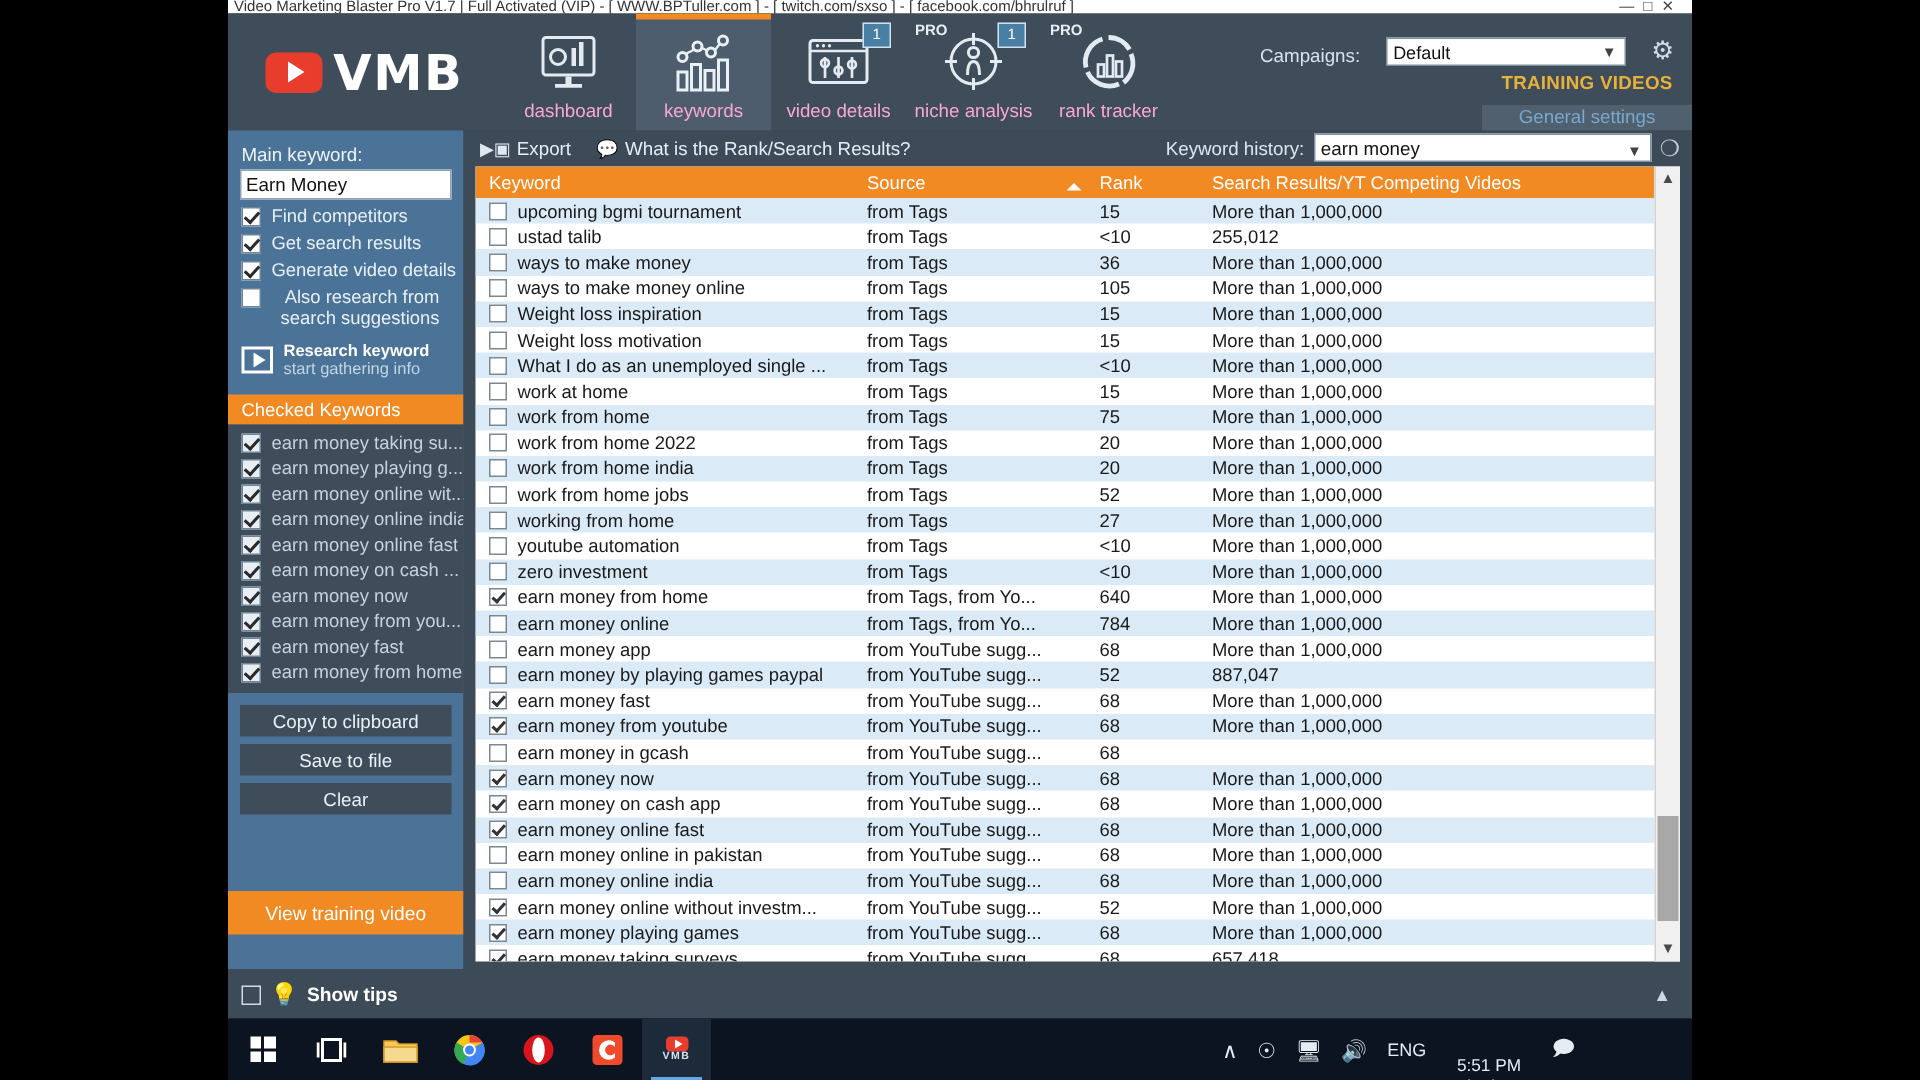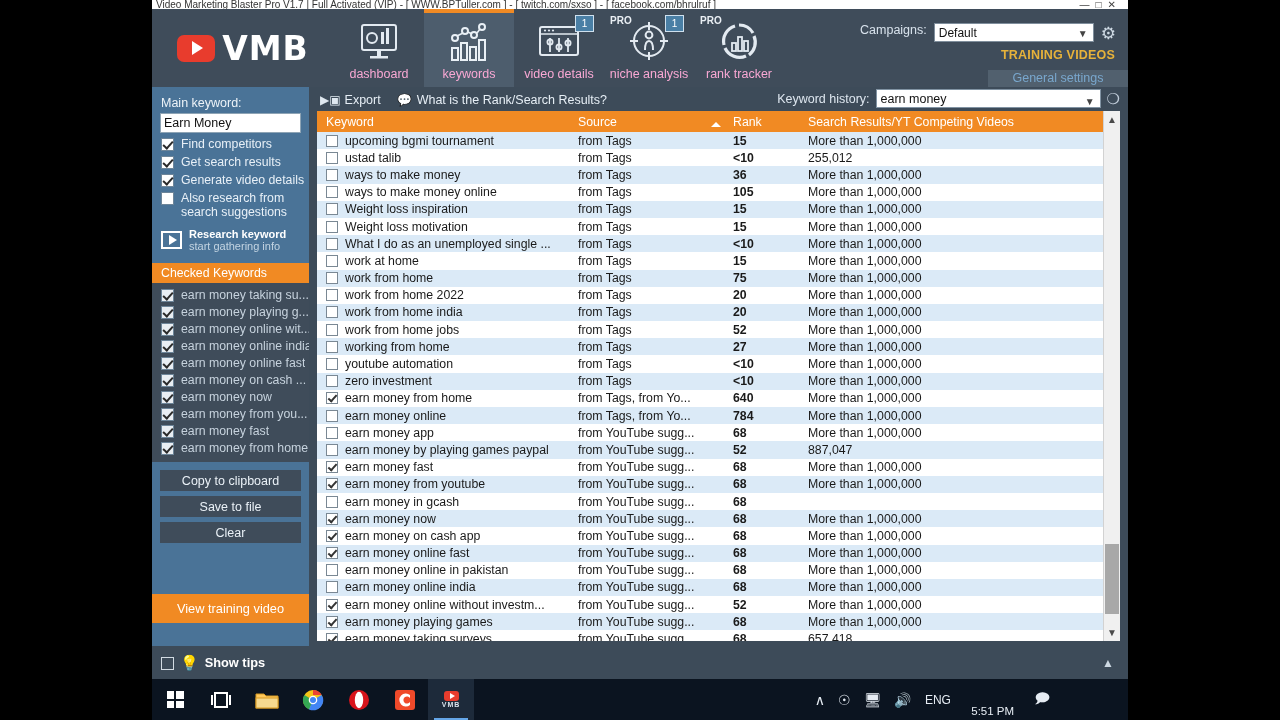--- a/index.html
+++ b/index.html
@@ -58,21 +58,21 @@
     position:absolute; left:6px; top:6px; color:#e9eef3; font-size:10px; font-weight:bold;
   }
   .badge1 {
     position:absolute; right:10px; top:6px; width:19px; height:17px;
     background:#4a7fa5; border:1px solid #cfe0ee; color:#fff; font-size:10px;
     display:flex; align-items:center; justify-content:center;
   }
 
   .topright { flex:1; position:relative; }
   .campaigns {
-    position:absolute; right:12px; top:14px; display:flex; align-items:flex-start; gap:7px;margin-left:40px;
+    position:absolute; right:12px; top:14px; display:flex; align-items:flex-end; gap:17px;margin-left:40px;
   }
   .campaigns .cl { color:#d8e2ec; font-size:12.5px; }
   .camp-select {
     width:160px; height:19px; background:#fff; border:1px solid #7f8e9c;
     font-size:12px; color:#111; padding-left:4px; display:flex; align-items:center;
     position:relative;
   }
   .camp-select .chev { position:absolute; right:5px; top:4px; color:#444; font-size:10px; }
   .gear { color:#cfdae4; font-size:17px; cursor:pointer; }
 
@@ -101,21 +101,21 @@
   }
   .cbrow { display:flex; align-items:flex-start; gap:7px; padding:4px 0 0 9px; cursor:pointer; }
   .cbox {
     width:13px; height:13px; background:#fff; border:1px solid #6d8599;
     flex:none; position:relative; margin-top:1px;
   }
   .cbox.on::after {
     content:""; position:absolute; left:3px; top:0px; width:4px; height:8px;
     border:solid #2a2a2a; border-width:0 2px 2px 0; transform:rotate(42deg);
   }
-  .cbtext { color:#e8f0f7; font-size:12.3px; line-height:14px; }
+  .cbtext { color:#e8f0f7; font-size:12.3px; line-height:14px;text-align:right; }
 
   .research { display:flex; align-items:center; gap:7px; padding:9px 0 0 9px; cursor:pointer; }
   .playbtn {
     width:21px; height:18px; border:2px solid #fff; display:flex;
     align-items:center; justify-content:center; flex:none;
   }
   .playbtn .tri2 { width:0;height:0;border-left:8px solid #fff;border-top:5px solid transparent;border-bottom:5px solid transparent; margin-left:2px;}
   .r-title { color:#fff; font-size:11px; font-weight:bold; }
   .r-sub { color:#c3d4e2; font-size:11px; }
 
@@ -175,21 +175,21 @@
   .rowcb {
     width:12px; height:12px; background:#fff; border:1px solid #7a8894;
     margin-left:9px; flex:none; position:relative;
   }
   .rowcb.on::after {
     content:""; position:absolute; left:3px; top:0px; width:3px; height:7px;
     border:solid #333; border-width:0 2px 2px 0; transform:rotate(42deg);
   }
   .td-kw { width:231px; padding-left:7px; }
   .td-src { width:155px; }
-  .td-rank { width:75px;font-weight:bold; }
+  .td-rank { width:75px; }
   .td-res { flex:1; }
 
   
   .vsb { width:17px; background:#f0f0f0; border-left:1px solid #d2d2d2; position:relative; flex:none; }
   .sbbtn { height:17px; display:flex; align-items:center; justify-content:center; color:#4a4a4a; font-size:10px; cursor:pointer; }
   .sbbtn.bot { position:absolute; bottom:0; left:0; right:0; }
   .sbthumb { position:absolute; left:1px; right:1px; top:433px; height:70px; background:#a8a8a8; cursor:pointer; }
 
   
   .bottombar {

